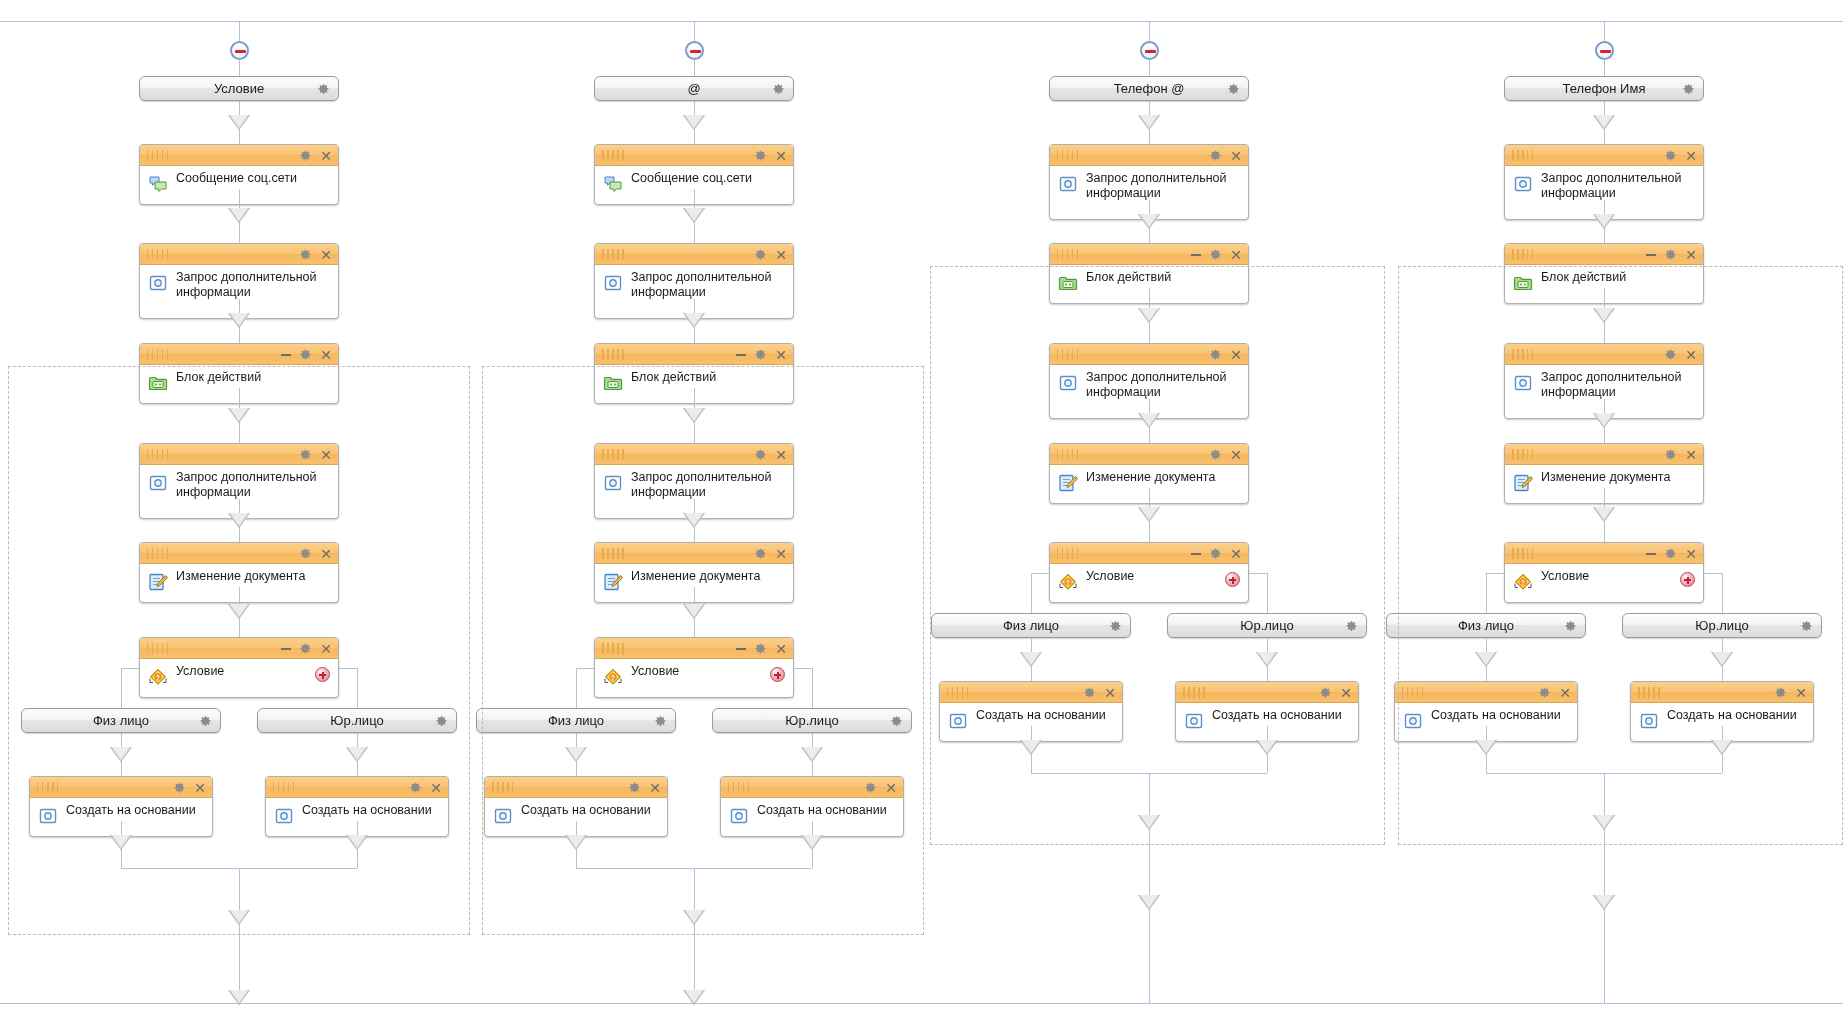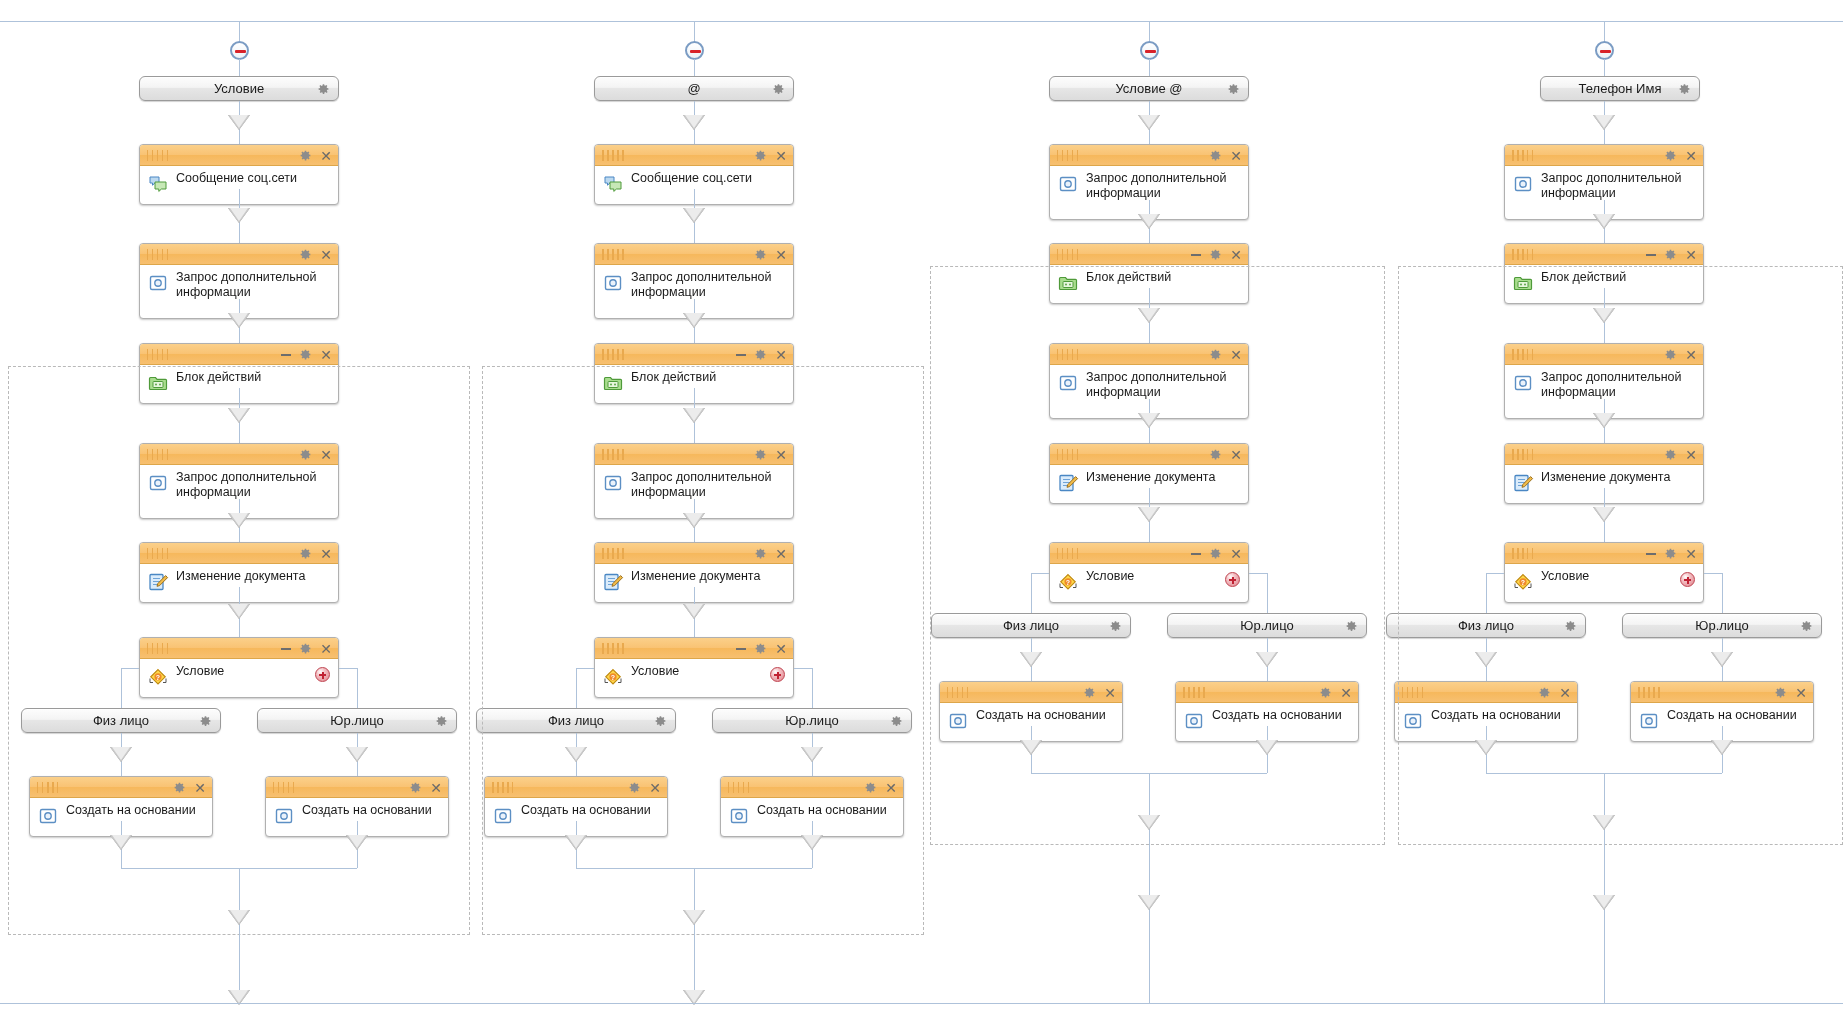--- a/index.html
+++ b/index.html
@@ -493,21 +493,21 @@
     <div class="arrow" style="left: 565px; top: 835px;"></div>
     <div class="line v" style="left: 812px; top: 821px; width: 1px; height: 47px;"></div>
     <div class="arrow" style="left: 801px; top: 835px;"></div>
     <div class="line h" style="left: 576px; top: 868px; width: 236px; height: 1px;"></div>
     <div class="line v" style="left: 1149px; top: 21px; width: 1px; height: 29px;"></div>
     <div class="collapse" style="left: 1139.5px; top: 40.5px;">
       <i></i>
     </div>
     <div class="line v" style="left: 1149px; top: 59px; width: 1px; height: 17px;"></div>
     <div class="pill" style="left: 1049px; top: 76px; width: 200px;">
-      <span class="pill-label">Условие @</span>
+      <span class="pill-label">Телефон @</span>
       <span class="gear">
         <svg width="13" height="13" viewBox="0 0 16 16">
           <path d="M8 5.1a2.9 2.9 0 100 5.8 2.9 2.9 0 000-5.8zm0 4.4a1.5 1.5 0 110-3 1.5 1.5 0 010 3z M14 8.9V7.1l-1.7-.28a4.6 4.6 0 00-.5-1.2l1-1.4-1.25-1.25-1.4 1a4.6 4.6 0 00-1.2-.5L8.9 2H7.1l-.28 1.7a4.6 4.6 0 00-1.2.5l-1.4-1L2.97 4.45l1 1.4a4.6 4.6 0 00-.5 1.2L2 7.1v1.8l1.7.28c.11.42.28.82.5 1.2l-1 1.4 1.25 1.25 1.4-1c.38.22.78.39 1.2.5L7.1 14h1.8l.28-1.7c.42-.11.82-.28 1.2-.5l1.4 1 1.25-1.25-1-1.4c.22-.38.39-.78.5-1.2L14 8.9z" fill="#8c8c8c"></path>
         </svg>
       </span>
     </div>
     <div class="line v" style="left: 1149px; top: 101px; width: 1px; height: 43px;"></div>
     <div class="arrow" style="left: 1138px; top: 114.5px;"></div>
     <div class="node two" style="left: 1049px; top: 144px; width: 200px;">
       <div class="bar">
@@ -682,21 +682,21 @@
     <div class="line v" style="left: 1031px; top: 726px; width: 1px; height: 47px;"></div>
     <div class="arrow" style="left: 1020px; top: 740px;"></div>
     <div class="line v" style="left: 1267px; top: 726px; width: 1px; height: 47px;"></div>
     <div class="arrow" style="left: 1256px; top: 740px;"></div>
     <div class="line h" style="left: 1031px; top: 773px; width: 236px; height: 1px;"></div>
     <div class="line v" style="left: 1604px; top: 21px; width: 1px; height: 29px;"></div>
     <div class="collapse" style="left: 1594.5px; top: 40.5px;">
       <i></i>
     </div>
     <div class="line v" style="left: 1604px; top: 59px; width: 1px; height: 17px;"></div>
-    <div class="pill" style="left: 1540px; top: 76px; width: 160px;">
+    <div class="pill" style="left: 1504px; top: 76px; width: 200px;">
       <span class="pill-label">Телефон Имя</span>
       <span class="gear">
         <svg width="13" height="13" viewBox="0 0 16 16">
           <path d="M8 5.1a2.9 2.9 0 100 5.8 2.9 2.9 0 000-5.8zm0 4.4a1.5 1.5 0 110-3 1.5 1.5 0 010 3z M14 8.9V7.1l-1.7-.28a4.6 4.6 0 00-.5-1.2l1-1.4-1.25-1.25-1.4 1a4.6 4.6 0 00-1.2-.5L8.9 2H7.1l-.28 1.7a4.6 4.6 0 00-1.2.5l-1.4-1L2.97 4.45l1 1.4a4.6 4.6 0 00-.5 1.2L2 7.1v1.8l1.7.28c.11.42.28.82.5 1.2l-1 1.4 1.25 1.25 1.4-1c.38.22.78.39 1.2.5L7.1 14h1.8l.28-1.7c.42-.11.82-.28 1.2-.5l1.4 1 1.25-1.25-1-1.4c.22-.38.39-.78.5-1.2L14 8.9z" fill="#8c8c8c"></path>
         </svg>
       </span>
     </div>
     <div class="line v" style="left: 1604px; top: 101px; width: 1px; height: 43px;"></div>
     <div class="arrow" style="left: 1593px; top: 114.5px;"></div>
     <div class="node two" style="left: 1504px; top: 144px; width: 200px;">

